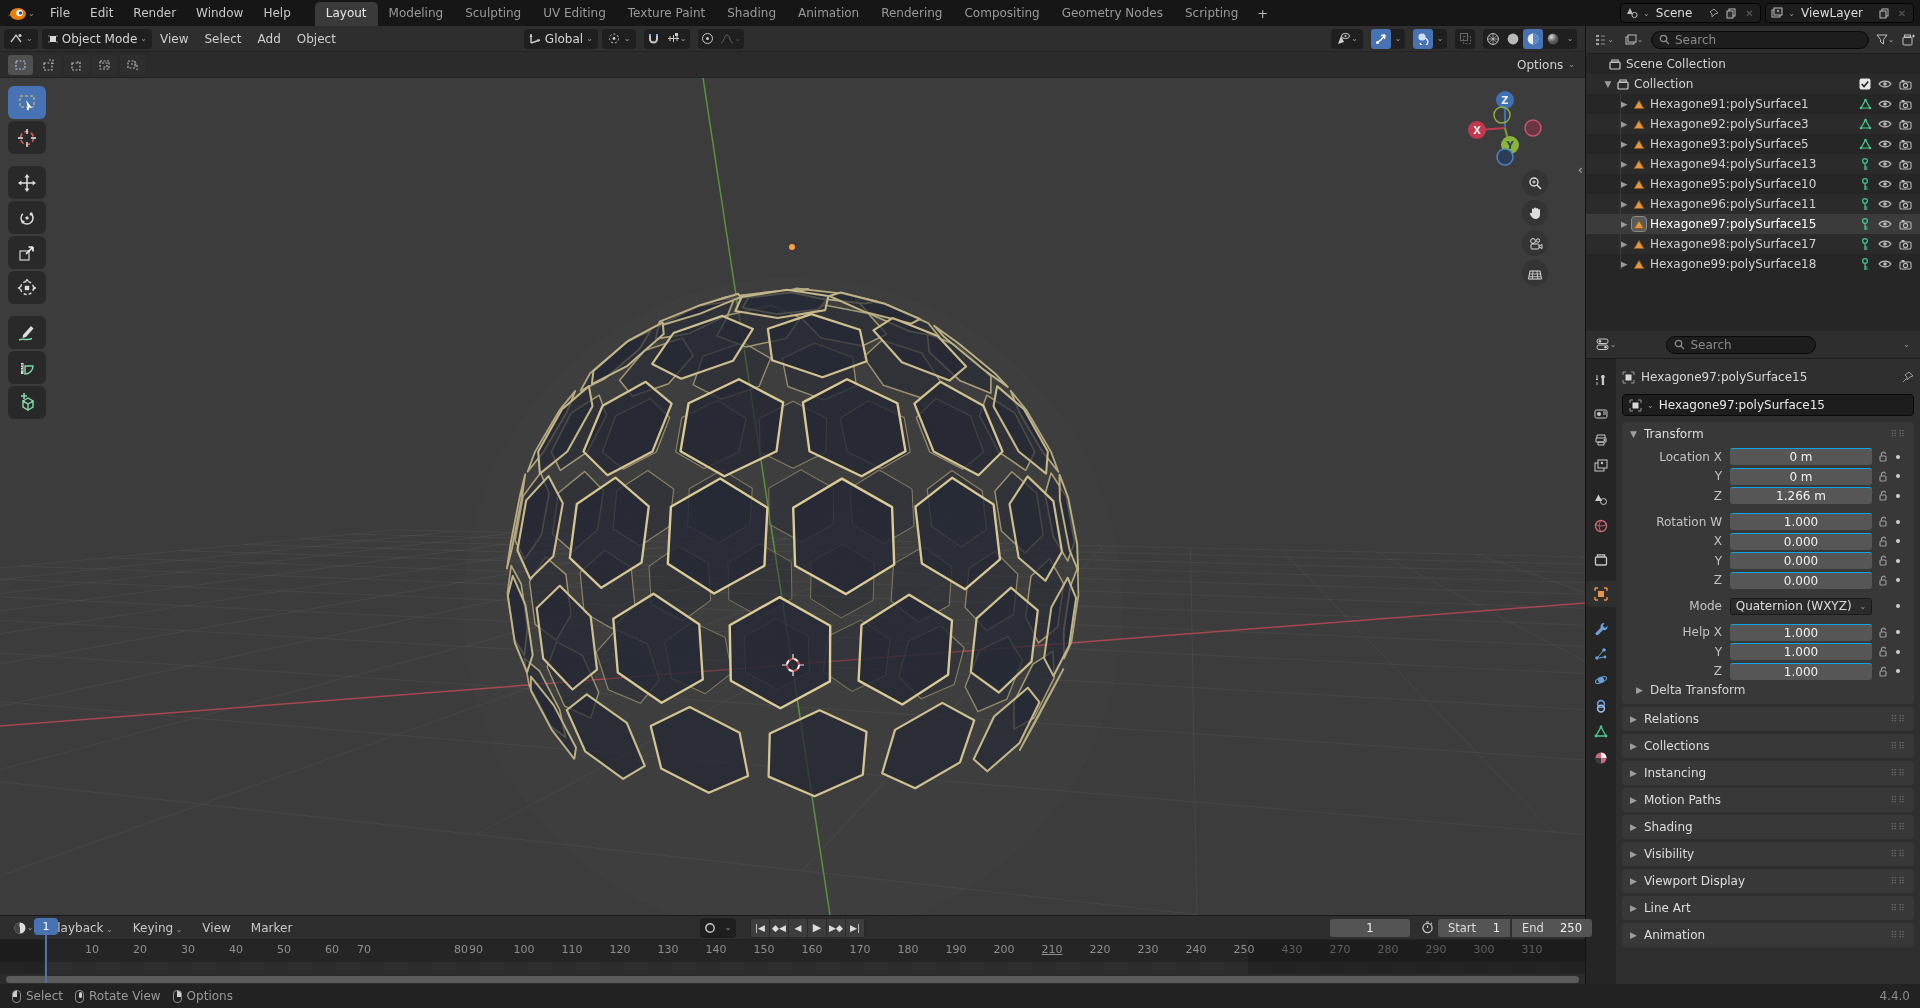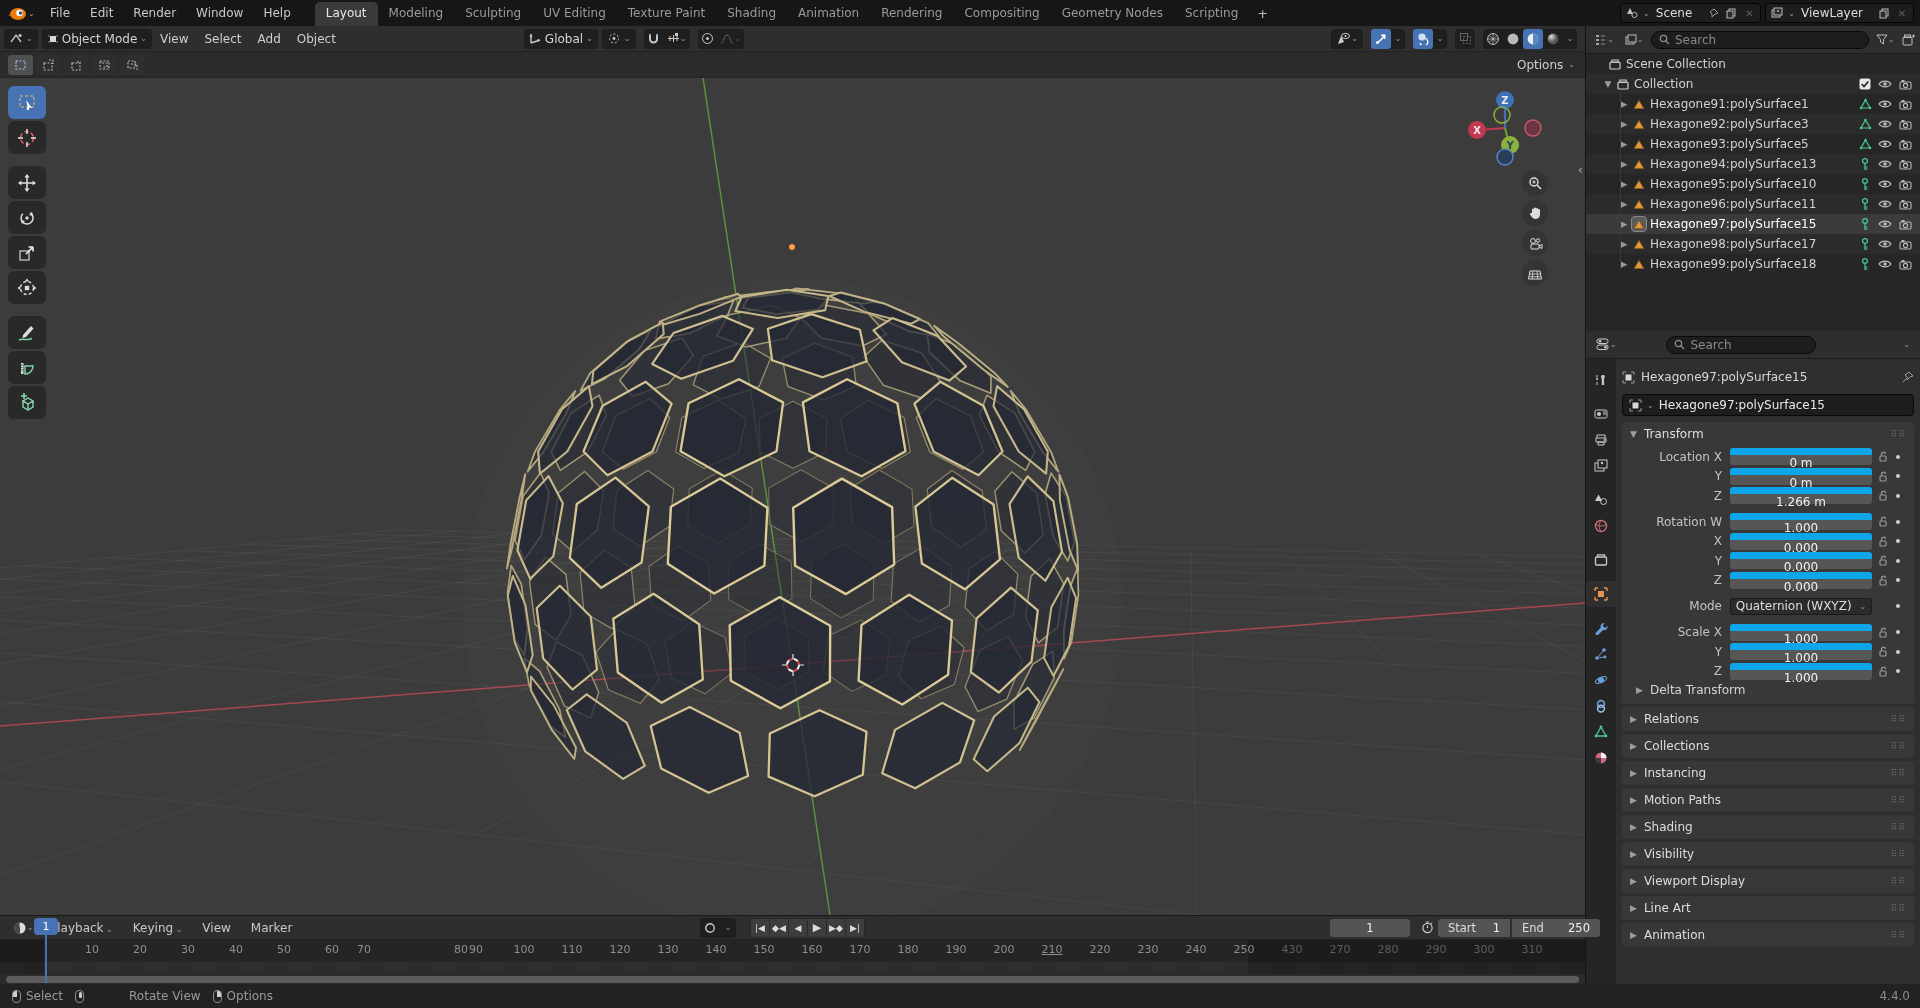--- a/index.html
+++ b/index.html
@@ -60,21 +60,21 @@
   .ptab { width:30px; height:26px; display:flex; align-items:center; justify-content:center; font-size:13px; }
   .ptab.active { background:#2f2f2f; border-radius:4px 0 0 4px; }
   #prop-content { flex:1; background:#2f2f2f; padding:5px 6px 0 6px; overflow:hidden; }
   .crumb { display:flex; align-items:center; gap:6px; height:26px; color:#d8d8d8; }
   .name-field { background:#1d1d1d; border:1px solid #090909; border-radius:4px; height:22px; display:flex; align-items:center; margin:4px 0 6px; padding:0 6px; gap:5px; color:#e8e8e8; }
   .panel { background:#383838; border-radius:4px; margin-bottom:3px; }
   .panel-hd { height:24px; display:flex; align-items:center; padding:0 8px; gap:7px; color:#dedede; }
   .panel-hd .grip { margin-left:auto; color:#6e6e6e; font-size:9px; letter-spacing:1px; }
   .tf-row { display:flex; align-items:center; height:18px; margin:1.5px 8px 1.5px 0; }
   .tf-label { width:108px; text-align:right; color:#c3c3c3; padding-right:8px; font-size:12px; }
-  .tf-slider { flex:1; background:#565656; border-radius:3px; height:17px; text-align:center; line-height:17px; color:#f1f1f1; font-size:12px; border-top:7px solid #0ea5e9; }
+  .tf-slider { flex:1; background:#565656; border-radius:3px; height:17px; text-align:center; line-height:17px; color:#f1f1f1; font-size:12px; border-top:1px solid #0ea5e9; }
   .tf-slider.menu { background:#2b2b2b; border:1px solid #1a1a1a; color:#ddd; display:flex; align-items:center; justify-content:center; gap:8px; }
   .tf-deco { width:34px; display:flex; align-items:center; gap:7px; padding-left:6px; }
   .dot { width:4px; height:4px; border-radius:2px; background:#cfcfcf; }
   .sub-hd { display:flex; align-items:center; gap:7px; height:22px; padding-left:14px; color:#d5d5d5; }
   .caret-s { font-size:9px; color:#9f9f9f; }
   
   #timeline { position:absolute; left:0; top:915px; width:1585px; height:69px; background:#2b2b2b; border-top:1px solid #1a1a1a; }
   #tl-header { height:24px; background:#2e2e2e; display:flex; align-items:center; border-bottom:1px solid #222; }
   #tl-ruler { position:relative; height:22px; background:#252525; }
   .ruler-num { position:absolute; top:3px; transform:translateX(-50%); color:#8f8f8f; font-size:11px; }
@@ -1214,21 +1214,21 @@
             </div>
             <div class="tf-row" style="margin-top: 8px;">
               <span class="tf-label">Mode</span>
               <span class="tf-slider menu">Quaternion (WXYZ)<span class="chev">⌄</span></span>
               <span class="tf-deco">
                 <span style="width: 11px;"></span>
                 <span class="dot"></span>
               </span>
             </div>
             <div class="tf-row" style="margin-top: 8px;">
-              <span class="tf-label">Scale X</span>
+              <span class="tf-label">Help X</span>
               <span class="tf-slider">1.000</span>
               <span class="tf-deco">
                 <span>
                   <svg width="11" height="11" viewBox="0 0 11 11">
                     <rect x="2" y="5" width="6" height="5" rx="1" fill="none" stroke="#9a9a9a" stroke-width="1.2"></rect>
                     <path d="M3.5 5 V3.5 a2 2 0 0 1 4 -0.5" fill="none" stroke="#9a9a9a" stroke-width="1.2"></path>
                   </svg>
                 </span>
                 <span class="dot"></span>
               </span>
@@ -1376,21 +1376,21 @@
       <span class="mini-ic" style="margin:0 4px 0 10px;">
           <svg width="13" height="13" viewBox="0 0 13 13">
             <circle cx="6.5" cy="7" r="4.6" fill="none" stroke="#c9c9c9" stroke-width="1.2"></circle>
             <path d="M6.5 7 L6.5 4.4 M5 1 h3 M10 3 l1 -1" stroke="#c9c9c9" stroke-width="1.2"></path>
           </svg>
         </span>
       <div class="fld" style="border-radius:3px 0 0 3px; width:72px; justify-content:space-between;">
         <span style="color:#dedede;">Start</span>
           <span>1</span>
       </div>
-      <div class="fld" style="border-radius:0 3px 3px 0; width:88px; margin-left:2px; justify-content:space-between;">
+      <div class="fld" style="border-radius:0 3px 3px 0; width:80px; margin-left:2px; justify-content:space-between;">
         <span style="color:#dedede;">End</span>
           <span>250</span>
       </div>
     </div>
   </div>
   <div id="tl-ruler">
     <div class="outrange" style="left:0; width:44px;"></div>
     <div class="outrange" style="left:1248px; right:0;"></div>
   <div class="ruler-num" style="left: 92px;">10</div>
       <div class="ruler-num" style="left: 140px;">20</div>
@@ -1438,21 +1438,21 @@
 </div>
 
 <div id="statusbar">
   <div id="status-items" style="display:flex; align-items:center;">
       <div style="display: flex; align-items: center;">
         <span class="mouse lmb">
           <i></i>
         </span>
         <span>Select</span>
       </div>
-      <div style="display: flex; align-items: center; gap: 40px;">
+      <div style="display: flex; align-items: center;">
         <span class="mouse mmb">
           <i></i>
         </span>
         <span>Rotate View</span>
       </div>
       <div style="display: flex; align-items: center;">
         <span class="mouse rmb">
           <i></i>
         </span>
         <span>Options</span>

